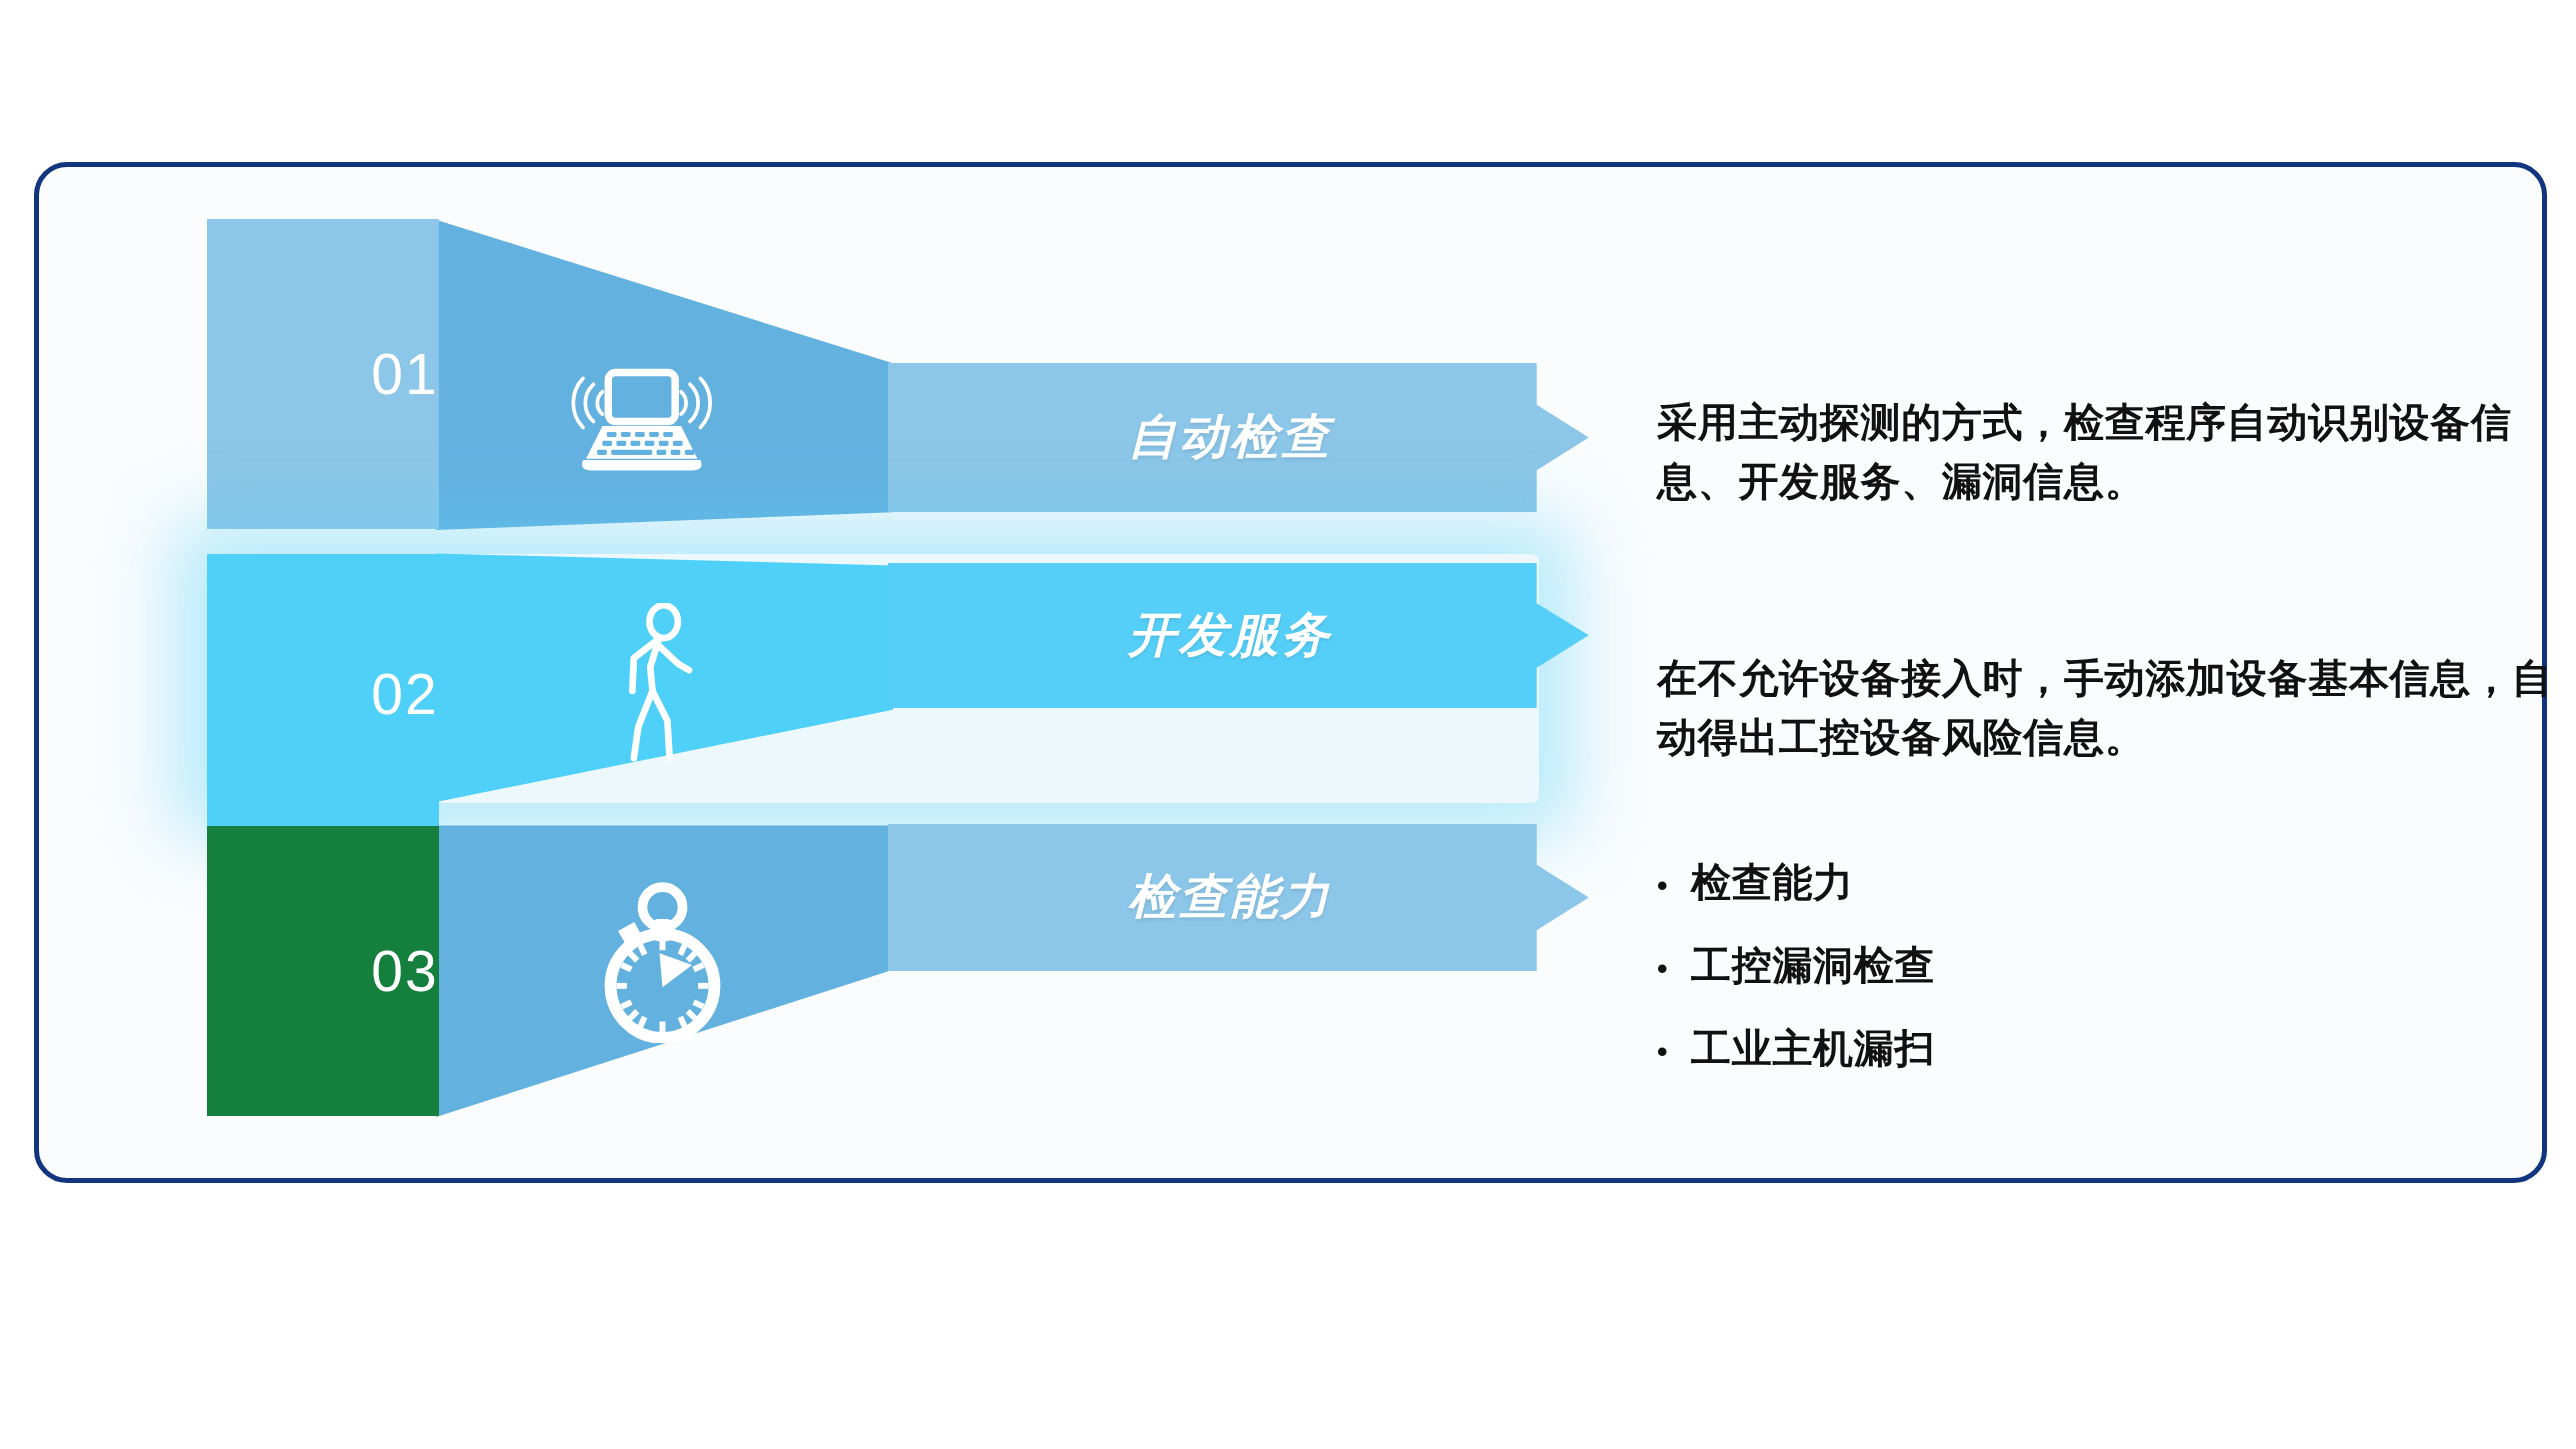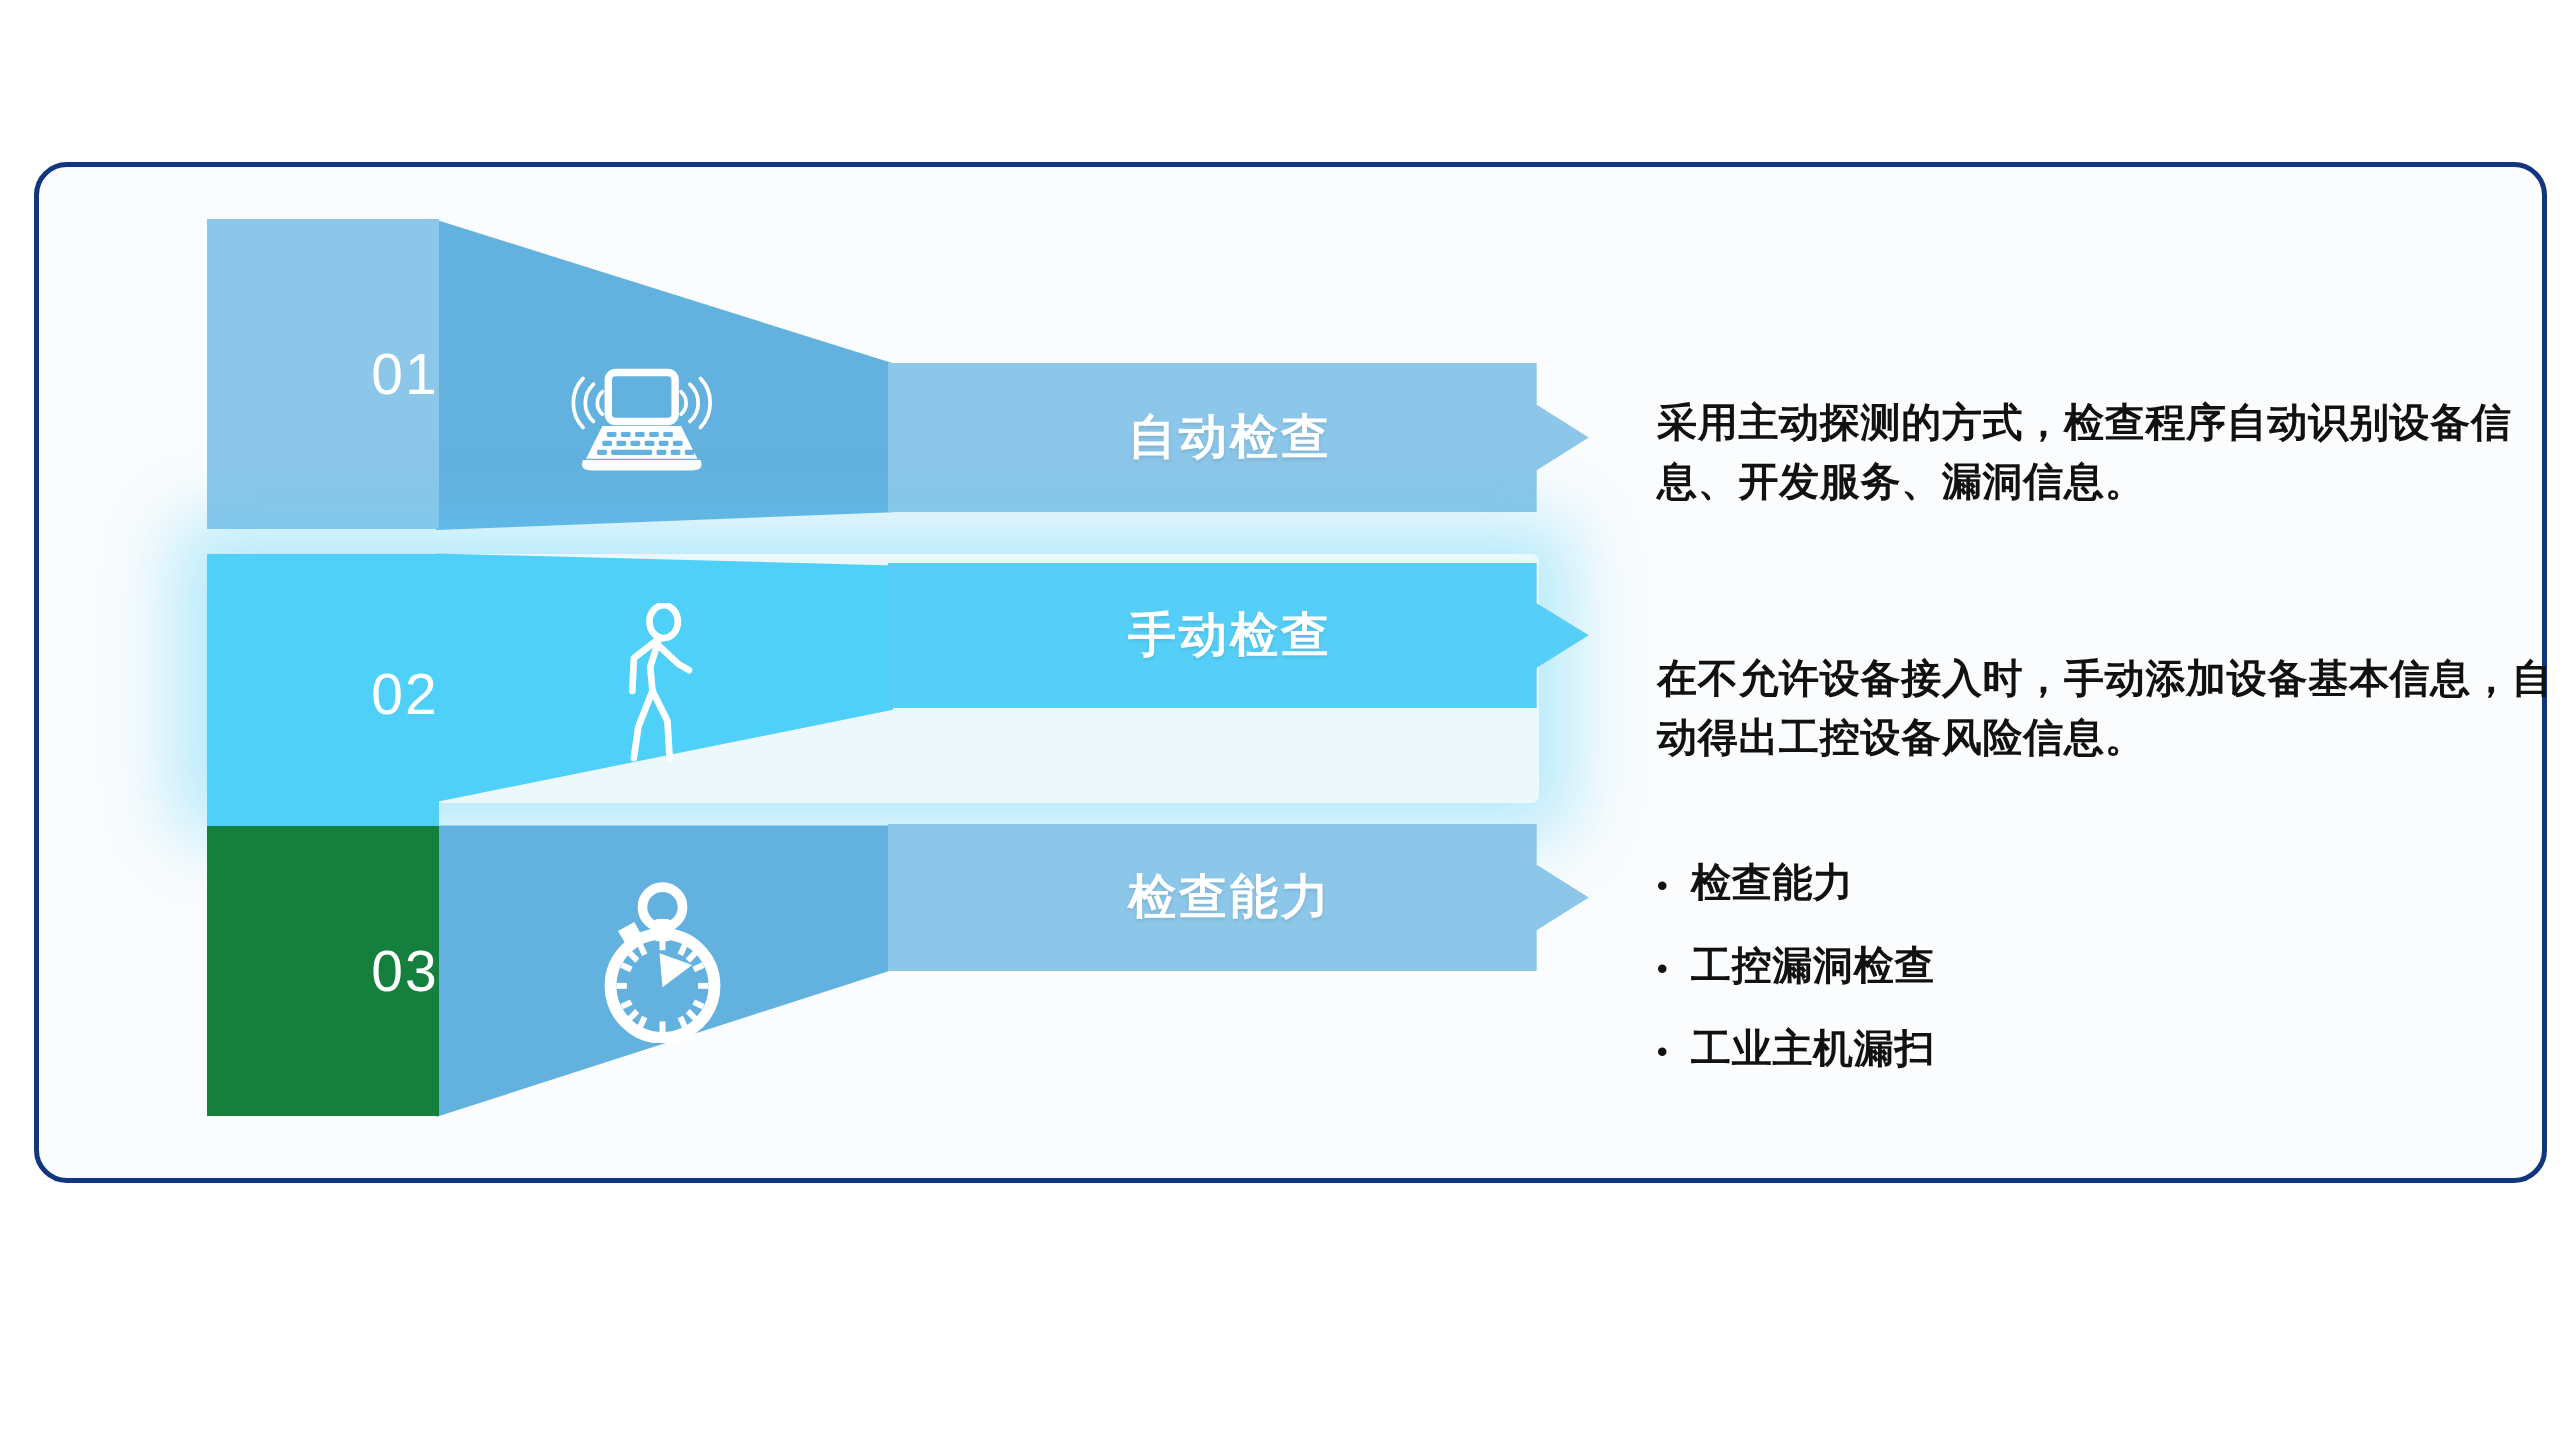--- a/index.html
+++ b/index.html
@@ -74,20 +74,21 @@
     position: absolute;
   }
   .band-label {
     position: absolute;
     color: #ffffff;
     font-size: 48px;
     font-weight: bold;
     letter-spacing: 3px;
     white-space: nowrap;
     text-shadow: 0 1.5px 3.7px rgba(0,0,0,0.10);
+    font-style: italic;
   }
 
   
   .icon-holder {
     position: absolute;
     pointer-events: none;
   }
 
   
   .desc {
@@ -221,21 +222,21 @@
 
           <path d="M77 118 L97 158 L100 208"></path>
         </g>
       </svg>
     </div>
 
     <div class="band-wrap" style="left:888px; top:563px; width:703px; height:145px;">
       <svg width="703" height="145" viewBox="0 0 945 195" preserveAspectRatio="none">
         <path d="M0,0 L872,0 L872,54 L942,97 L872,141 L872,195 L0,195 Z" fill="#55CFF8"></path>
       </svg>
-      <span class="band-label" style="left:240px; top:40px;">手动检查</span>
+      <span class="band-label" style="left:240px; top:40px;">开发服务</span>
     </div>
 
     <div class="desc" style="left:1657px; top:649px;">在不允许设备接入时，手动添加设备基本信息，自动得出工控设备风险信息。</div>
   </div>
 
   <div class="row">
 
     <svg class="funnel" style="left:436px; top:824px; width:457px; height:296px;" viewBox="0 0 614 398" preserveAspectRatio="none">
       <polygon points="0,2 614,2 614,196 0,394" fill="#63B1DF"></polygon>
     </svg>

